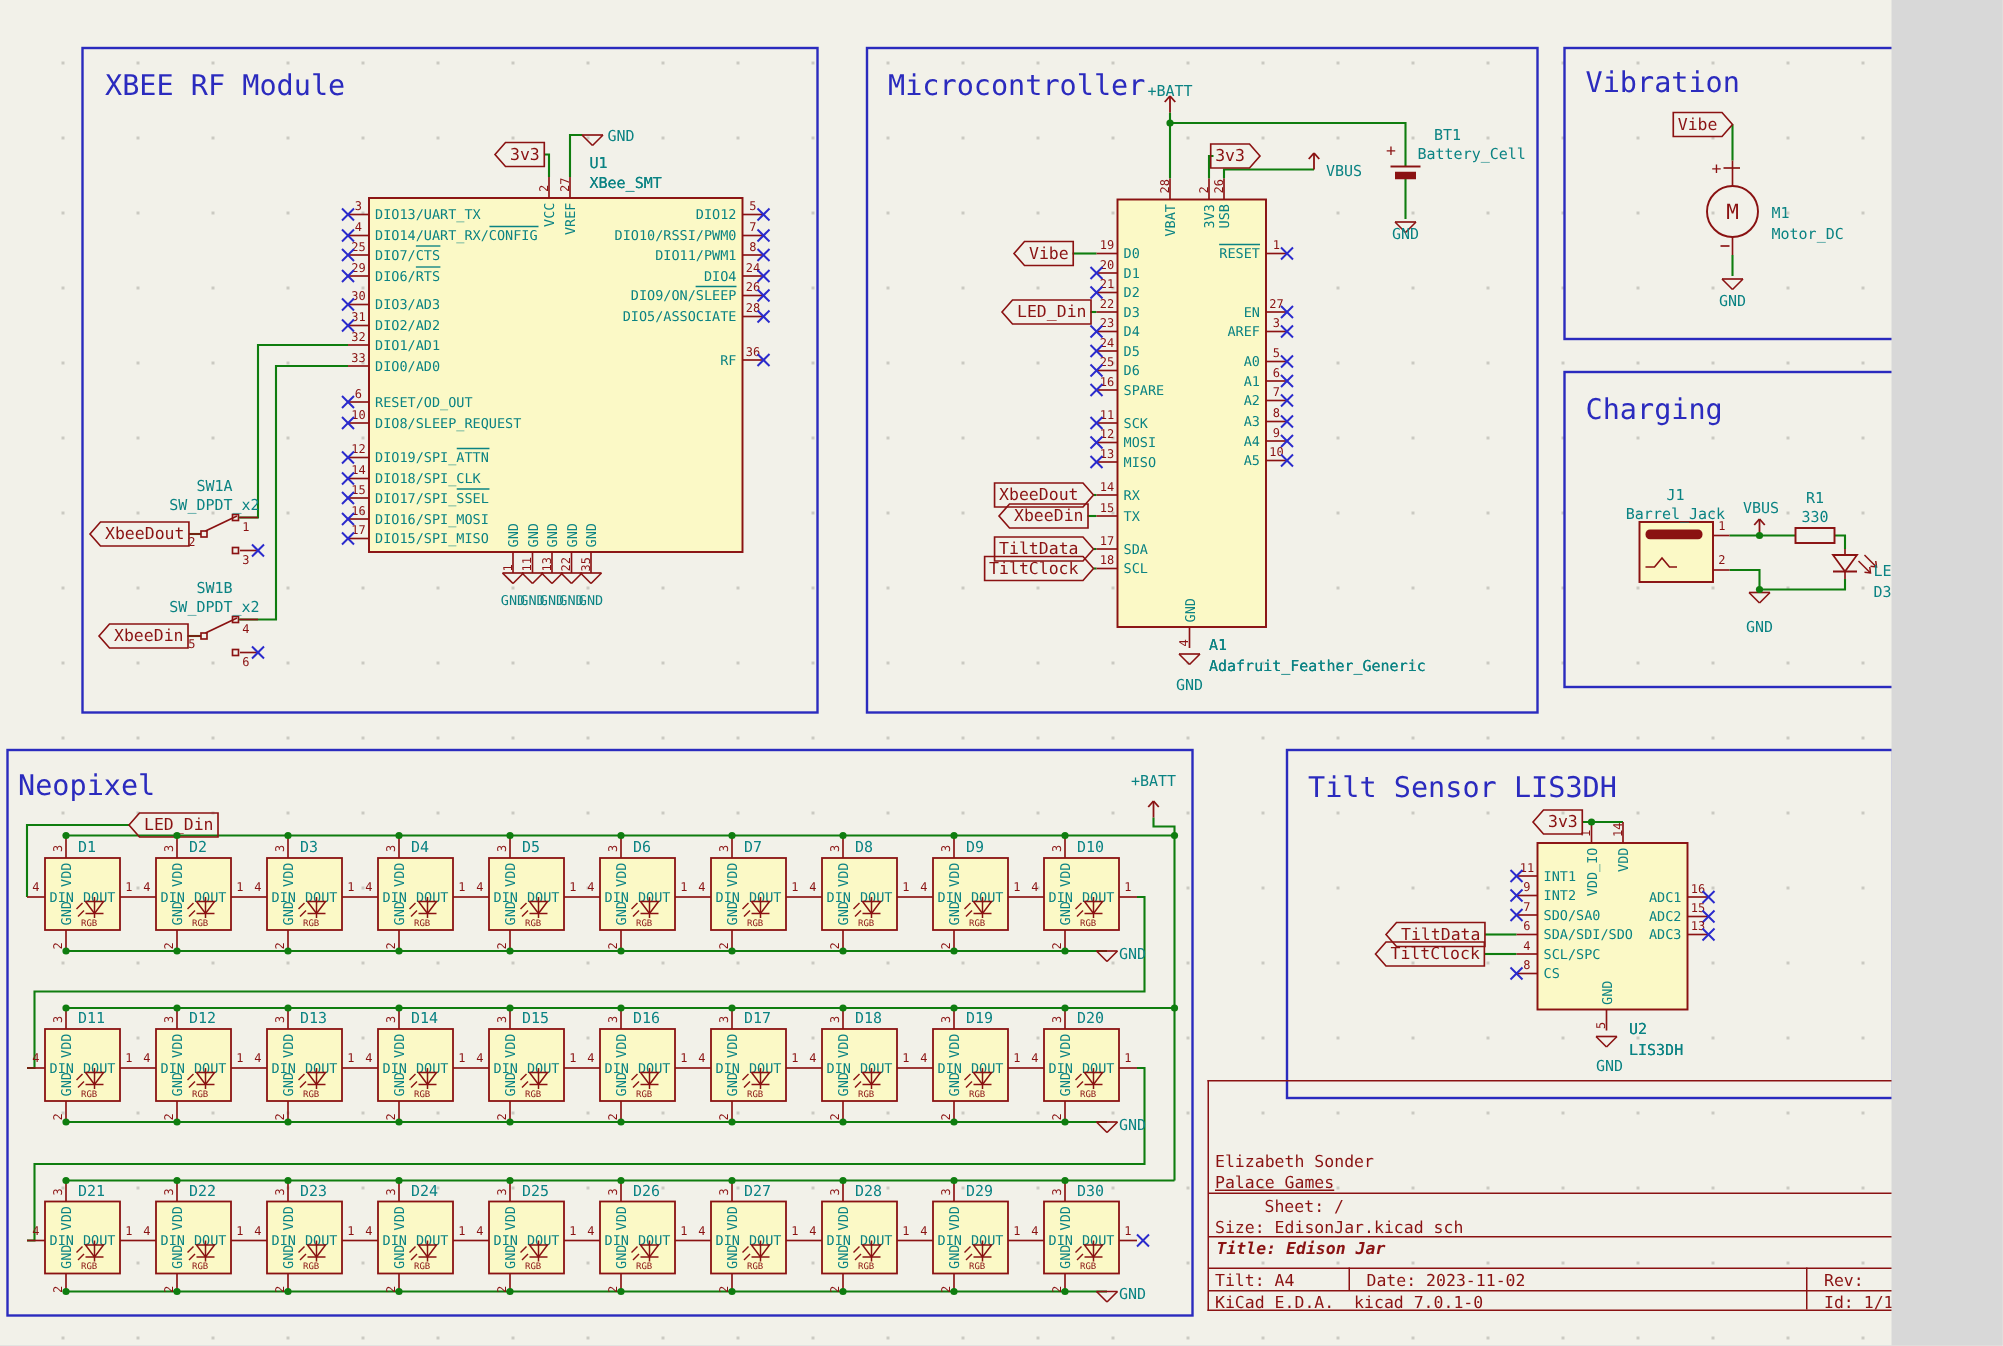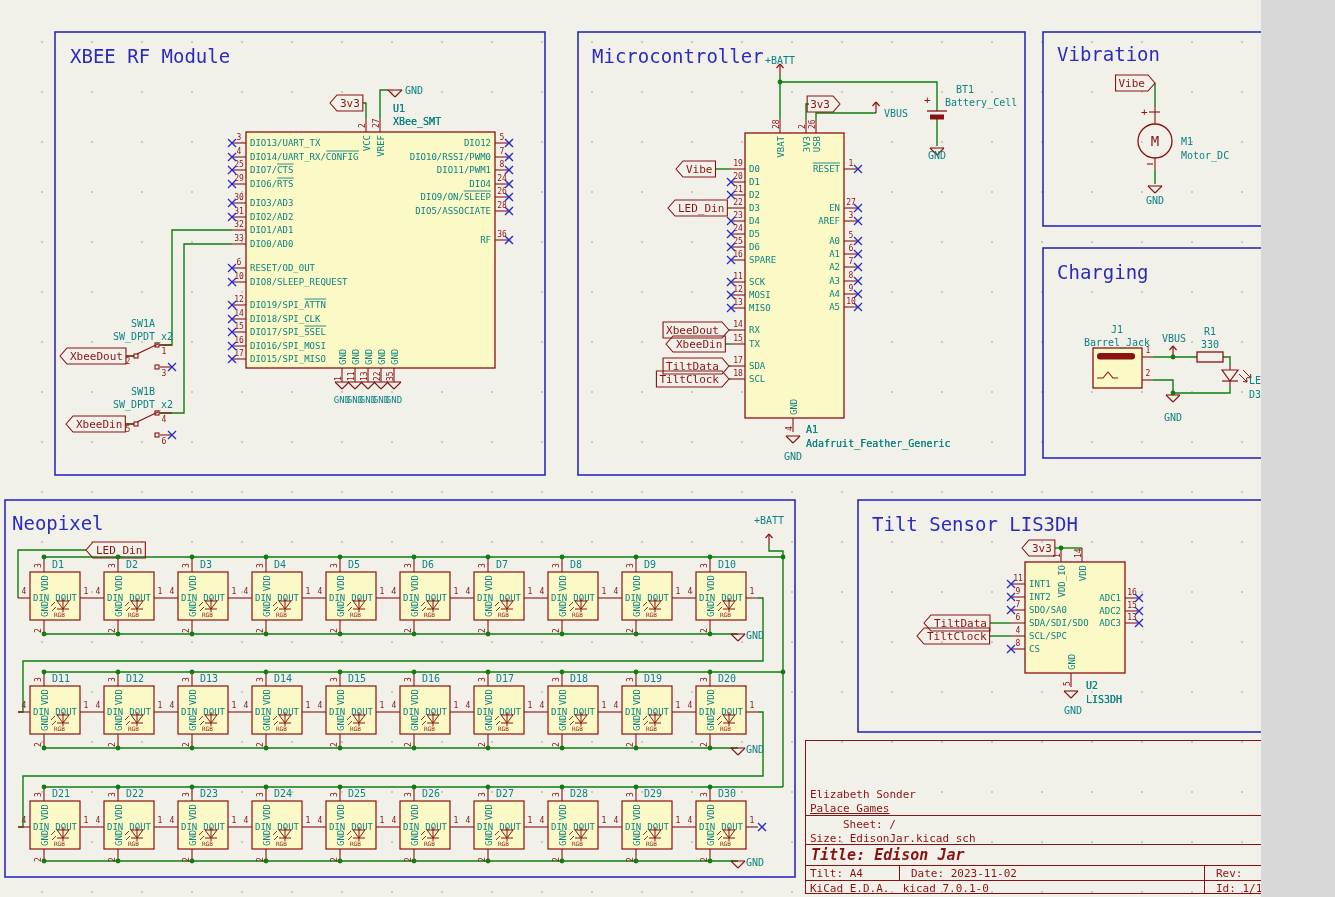--- a/index.html
+++ b/index.html
@@ -3,27 +3,27 @@
 <meta charset="utf-8">
 <style>
   html,body{margin:0;padding:0;background:#D8D8D8;}
   #sheet{position:relative;width:1261px;height:897px;overflow:hidden;
     background-color:#F2F1E9;
     background-image:radial-gradient(circle,#CBCAC2 1px,transparent 1.2px);
     background-size:50px 50px;background-position:17px 17px;
     font-family:"DejaVu Sans Mono",monospace;}
   #schem{position:absolute;left:0;top:0;}
   #sheet-border{position:absolute;left:1330px;top:0;width:2px;height:897px;background:#8A1212;}
-  #titleblock{position:absolute;left:805px;top:740px;width:526px;height:152px;
+  #titleblock{position:absolute;left:805px;top:720px;width:526px;height:152px;
     border-left:1.5px solid #8A1212;border-top:1.5px solid #8A1212;border-bottom:1.5px solid #8A1212;
     color:#8A1212;font-size:11px;}
   .tb-line{position:absolute;left:0;width:100%;height:0;border-top:1.2px solid #8A1212;}
   .tb-vline{position:absolute;width:0;border-left:1.2px solid #8A1212;}
   .tb-text{position:absolute;white-space:pre;}
-  .tb-title{font-weight:bold;font-style:italic;font-size:15px;}
+  .tb-title{font-weight:bold;font-style:italic;font-size:11px;}
   text{font-family:"DejaVu Sans Mono",monospace;}
 </style>
 </head>
 <body>
 
 <div id="sheet">
   <svg id="schem" width="1335" height="897" viewBox="0 0 1335 897">
       <g>
         <rect x="55" y="32" width="490" height="443" fill="none" stroke="#2B2BBE" stroke-width="1.6"></rect>
         <text x="70" y="63" font-size="19" fill="#2B2BBE" text-anchor="start">XBEE RF Module</text>

